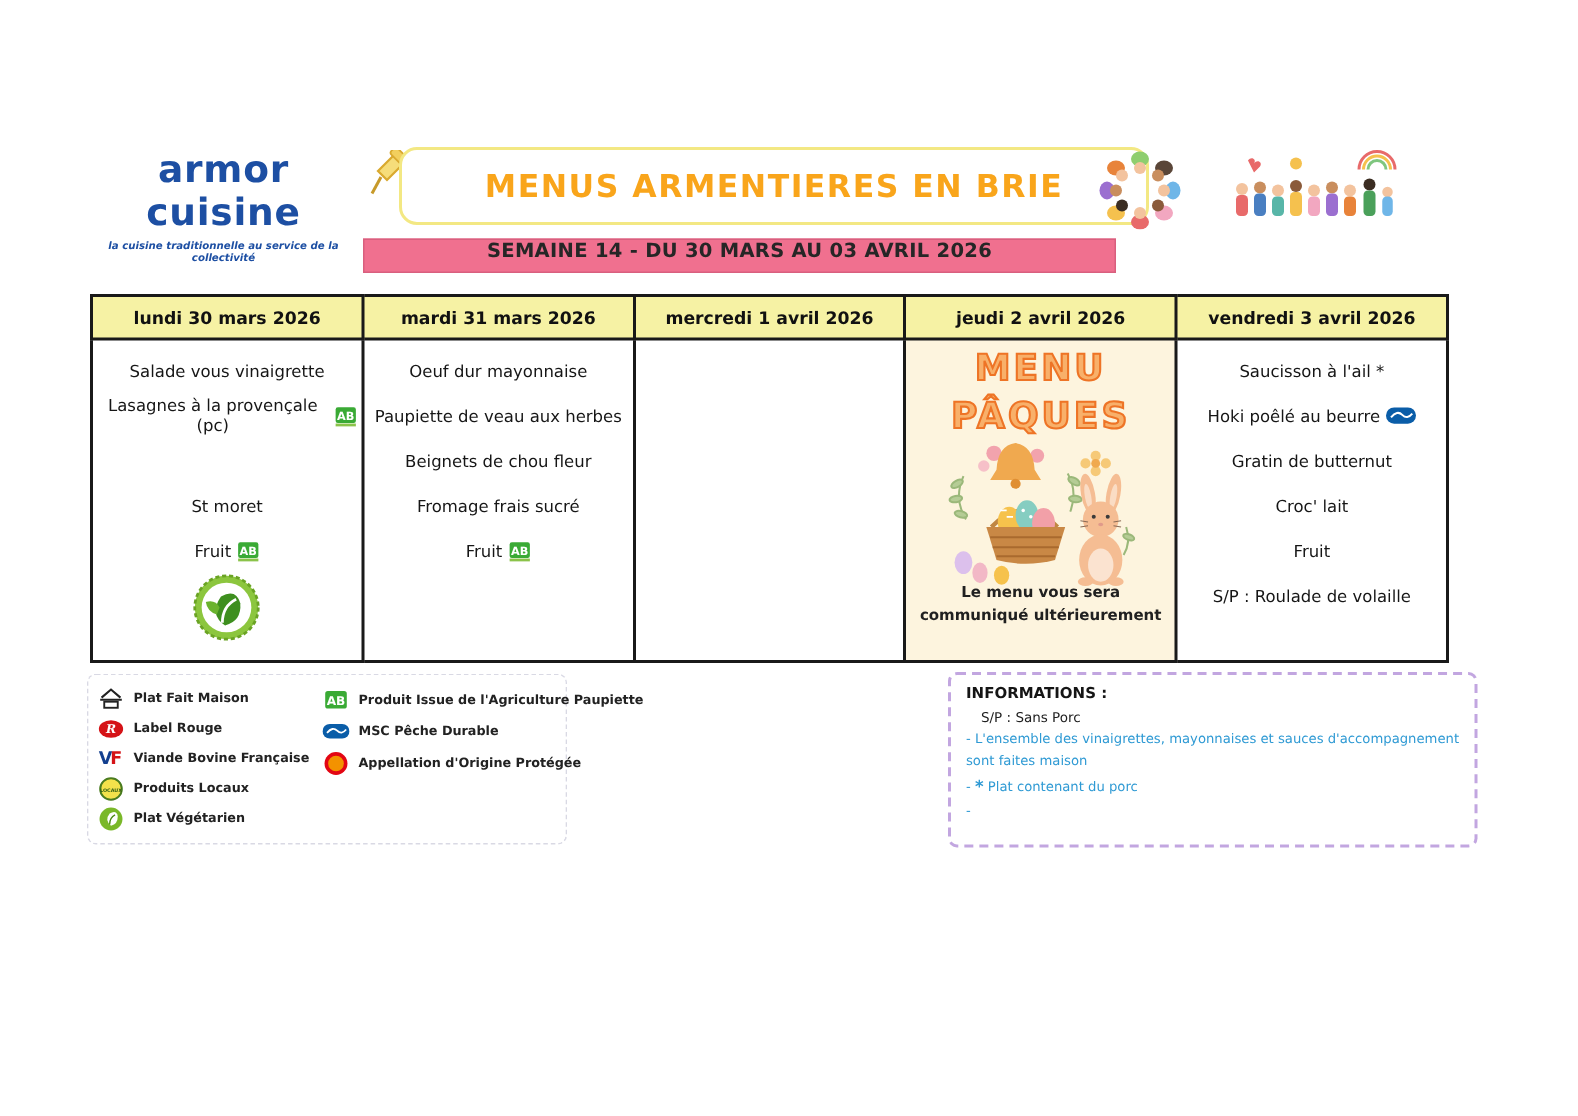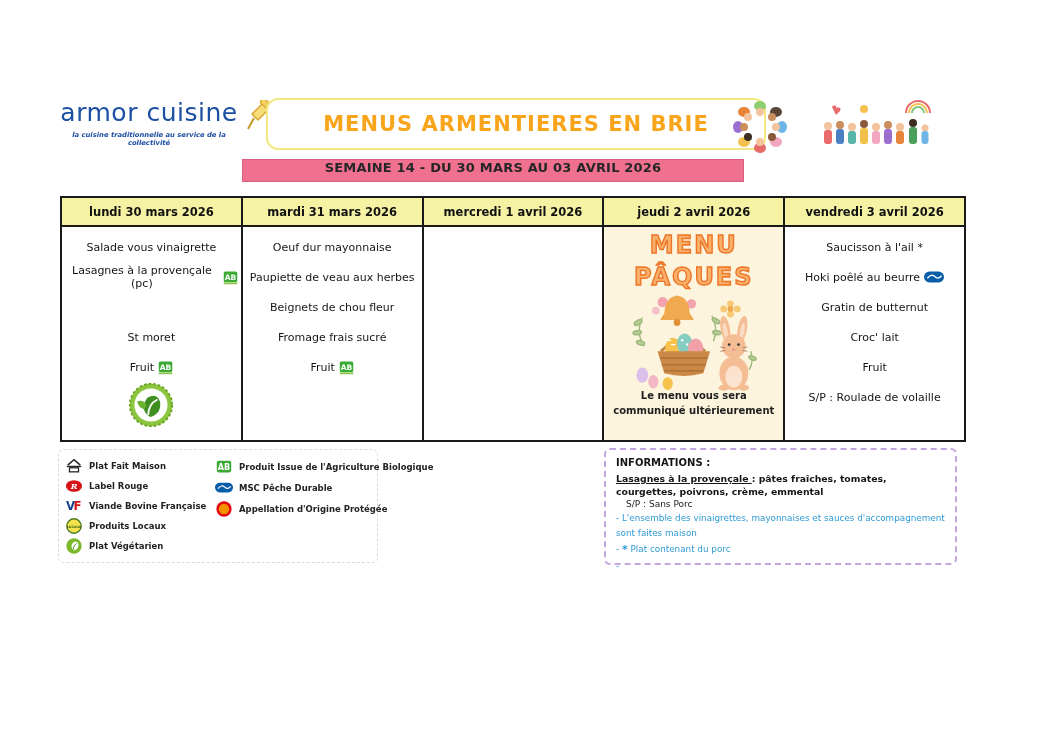--- a/index.html
+++ b/index.html
@@ -9,21 +9,21 @@
     position: relative;
     width: 1052px;
     height: 744px;
     background: #ffffff;
     overflow: hidden;
   }
 
   
   .logo-block { position: absolute; left: 56px; top: 98px; width: 186px; text-align: center; }
   .logo-title {
-    font-size: 25px; font-weight: 400; color: #1d4fa3;
+    font-size: 25px; font-weight: 700; color: #1d4fa3;
     letter-spacing: 0.5px; font-family: "DejaVu Sans", sans-serif;
   }
   .logo-tagline {
     margin-top: 4px; font-size: 6.8px; font-weight: 700; font-style: italic; color: #1d4fa3;
   }
   .pushpin { position: absolute; left: 246px; top: 100px; width: 28px; height: 32px; }
   .title-box {
     position: absolute; left: 266px; top: 98px; width: 500px; height: 52px;
     background: #ffffff; border: 2px solid #f3e883; border-radius: 12px;
     display: flex; align-items: center; justify-content: center;
@@ -83,21 +83,21 @@
   }
   .legend-col { display: flex; flex-direction: column; }
   .legend-col.left { width: 140px; }
   .legend-col.right { width: 200px; }
   .legend-row { display: flex; align-items: center; gap: 6px; height: 21px; }
   .legend-label { font-size: 8.5px; font-weight: 700; color: #222; white-space: nowrap; }
   .legend-ico { width: 18px; height: 18px; display: inline-flex; align-items: center; justify-content: center; flex: 0 0 18px; }
 
   
   .info-box {
-    position: absolute; left: 604px; top: 448px; width: 353px; height: 117px;
+    position: absolute; left: 632px; top: 448px; width: 353px; height: 117px;
     border: 2px dashed #c2a6e0; border-radius: 6px; padding: 7px 10px 4px 10px;
     background: #ffffff;
   }
   .info-title { font-size: 10px; font-weight: 800; color: #151515; margin-bottom: 5px; }
   .info-line-bold { font-size: 9.3px; font-weight: 700; color: #151515; line-height: 1.35; }
   .info-lead-underline { text-decoration: underline; }
   .info-line-plain { font-size: 9px; color: #202020; padding-left: 10px; line-height: 1.4; }
   .info-line-blue { font-size: 8.8px; color: #2f9ad4; line-height: 1.7; }
   .info-star { font-weight: 800; font-size: 11px; vertical-align: -1px; }
 </style>
@@ -391,21 +391,21 @@
       </div>
     </div>
     <div class="legend-col right">
       <div class="legend-row">
         <span class="legend-ico">
           <svg viewBox="0 0 20 20" width="18" height="18">
               <rect x="2" y="3" width="16" height="13" rx="2" fill="#3aaa35"></rect>
               <text x="10" y="13" font-size="9" font-weight="bold" fill="#ffffff" text-anchor="middle" font-family="DejaVu Sans, sans-serif">AB</text>
             </svg>
         </span>
-        <span class="legend-label">Produit Issue de l'Agriculture Biologique</span>
+        <span class="legend-label">Produit Issue de l'Agriculture Paupiette</span>
       </div>
       <div class="legend-row">
         <span class="legend-ico">
           <svg viewBox="0 0 24 14" width="22" height="13">
               <rect x="0" y="0.5" width="24" height="13" rx="6.5" fill="#0a5da8"></rect>
               <path d="M4 8.5 Q9 2.5 13 6.5 T21 5.5" stroke="#ffffff" stroke-width="1.6" fill="none"></path>
             </svg>
         </span>
         <span class="legend-label">MSC Pêche Durable</span>
       </div>
@@ -416,23 +416,20 @@
               <circle cx="10" cy="10" r="5.8" fill="#f39200"></circle>
             </svg>
         </span>
         <span class="legend-label">Appellation d'Origine Protégée</span>
       </div>
     </div>
   </div>
 
   <div class="info-box">
     <div class="info-title">INFORMATIONS :</div>
-    <div class="info-line-bold">
-      <span class="info-lead-underline">Lasagnes à la provençale </span><span>: pâtes fraîches, tomates, courgettes, poivrons, crème, emmental</span>
-    </div>
     <div class="info-line-plain">S/P : Sans Porc</div>
     <div class="info-line-blue">- L'ensemble des vinaigrettes, mayonnaises et sauces d'accompagnement sont faites maison</div>
     <div class="info-line-blue">
       <span>- </span><span class="info-star">*</span><span> Plat contenant du porc</span>
     </div>
     <div class="info-line-blue">-</div>
   </div>
 
 </div>
 

